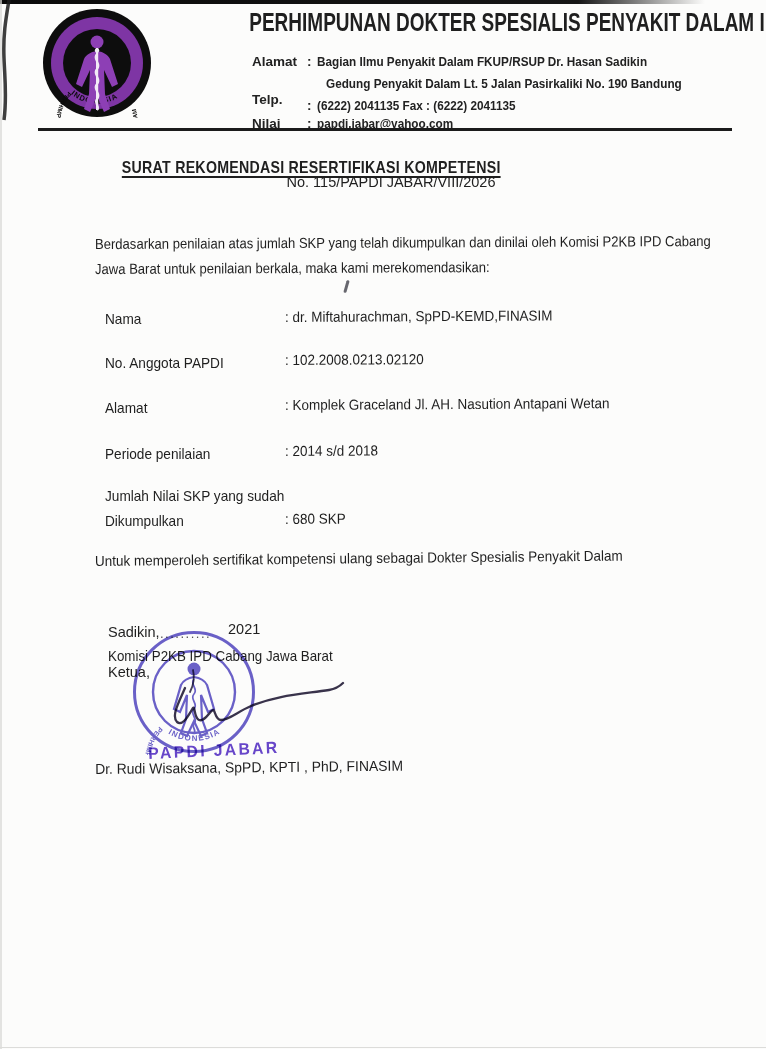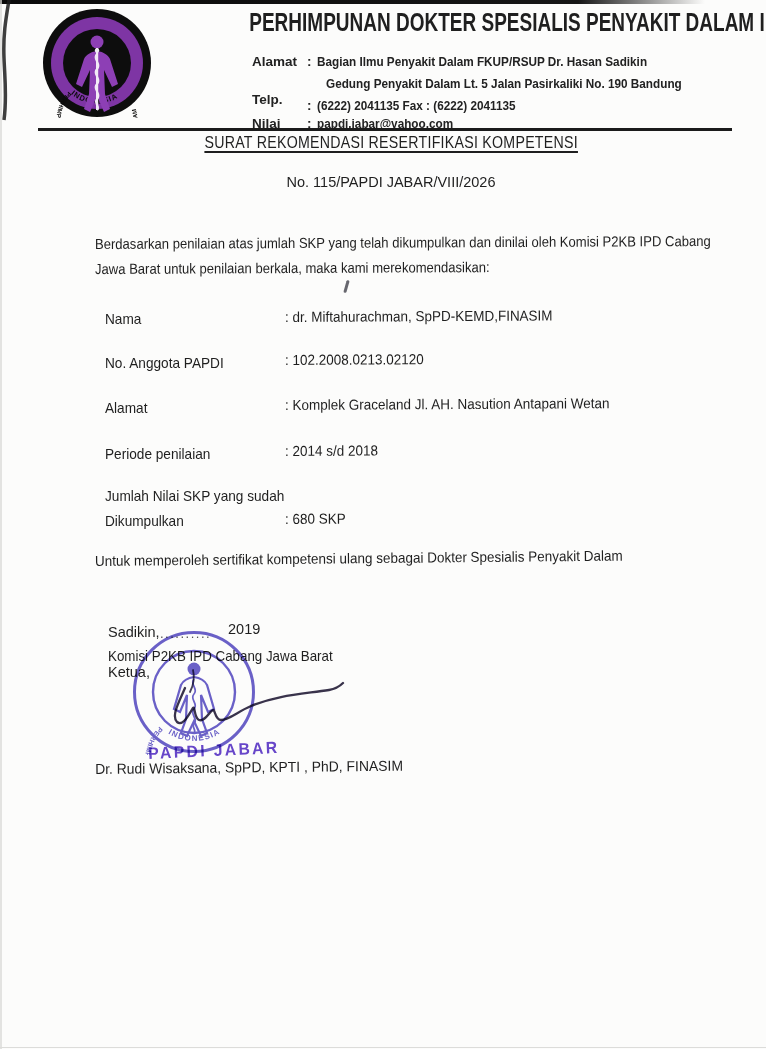--- a/index.html
+++ b/index.html
@@ -22,21 +22,21 @@
   .org1{left:152px;top:8px;width:600px;text-align:center;font-weight:bold;font-size:25px;}
   .org1 .in{display:inline-block;transform:scaleX(.76);transform-origin:center top;letter-spacing:0px;}
   .org2{left:152px;top:35px;width:600px;text-align:center;font-weight:bold;font-size:22px;}
   .org2 .in{display:inline-block;transform:scaleX(.88);transform-origin:center top;}
   .contact{font-size:13.5px;font-weight:bold;color:#222;}
   .contact .lbl{position:absolute;left:252px;}
   .contact .sep{position:absolute;left:307px;}
   .contact .val{position:absolute;left:317px;transform:scaleX(.87);transform-origin:left top;}
   .header-rule{position:absolute;left:38px;top:128px;width:694px;height:3px;background:#1b1b1b;}
   
-  .title-wrap{left:91px;top:133px;width:600px;text-align:center;font-size:16.5px;font-weight:normal;}
+  .title-wrap{left:91px;top:158px;width:600px;font-size:16.5px;font-weight:bold;}
   .title-wrap .in{display:inline-block;transform:scaleX(.86);transform-origin:center top;
     text-decoration:underline;text-decoration-thickness:2px;text-underline-offset:3px;letter-spacing:.3px;}
   .number{left:91px;top:174px;width:600px;text-align:center;font-size:14.5px;}
   .para{left:95px;font-size:14.5px;transform:scaleX(.9) rotate(-0.25deg);transform-origin:left top;}
   .flabel{left:105px;font-size:14.5px;transform:scaleX(.94);transform-origin:left top;}
   .fvalue{left:285px;font-size:14.5px;transform:scaleX(.93) rotate(-0.3deg);transform-origin:left top;}
   .closing{left:95px;top:553px;font-size:14.5px;transform:scaleX(.93) rotate(-0.55deg);transform-origin:left top;}
   
   .sig-text{font-size:14.5px;}
   .dots{left:160px;top:626px;font-size:13px;letter-spacing:1.5px;color:#555;}
@@ -121,21 +121,21 @@
   <div>
     <span class="abs flabel" style="top:488px">Jumlah Nilai SKP yang sudah</span>
     <span class="abs flabel" style="top:513px">Dikumpulkan</span>
     <span class="abs fvalue" style="top:511px">: 680 SKP</span>
   </div>
 
   <div class="abs closing">Untuk memperoleh sertifikat kompetensi ulang sebagai Dokter Spesialis Penyakit Dalam</div>
 
   <span class="abs sig-text" style="left:108px;top:624px">Sadikin,</span>
   <span class="abs dots">..........</span>
-  <span class="abs sig-text" style="left:228px;top:621px">2019</span>
+  <span class="abs sig-text" style="left:228px;top:621px">2021</span>
   <span class="abs sig-text" style="left:108px;top:648px;transform:scaleX(.92);transform-origin:left top">Komisi P2KB IPD Cabang Jawa Barat</span>
   <span class="abs sig-text" style="left:108px;top:664px">Ketua,</span>
 
   <svg class="stamp" width="126" height="126" viewBox="0 0 126 126">
     <defs>
       <path id="stampTop" d="M28.4,97.6 A49,49 0 1 0 97.6,97.6"></path>
       <path id="stampBot" d="M20.6,87.5 A49,49 0 0 0 105.4,87.5"></path>
     </defs>
     <g stroke="#5b50c5" fill="none">
       <circle cx="63" cy="63" r="59.5" stroke-width="3"></circle>

